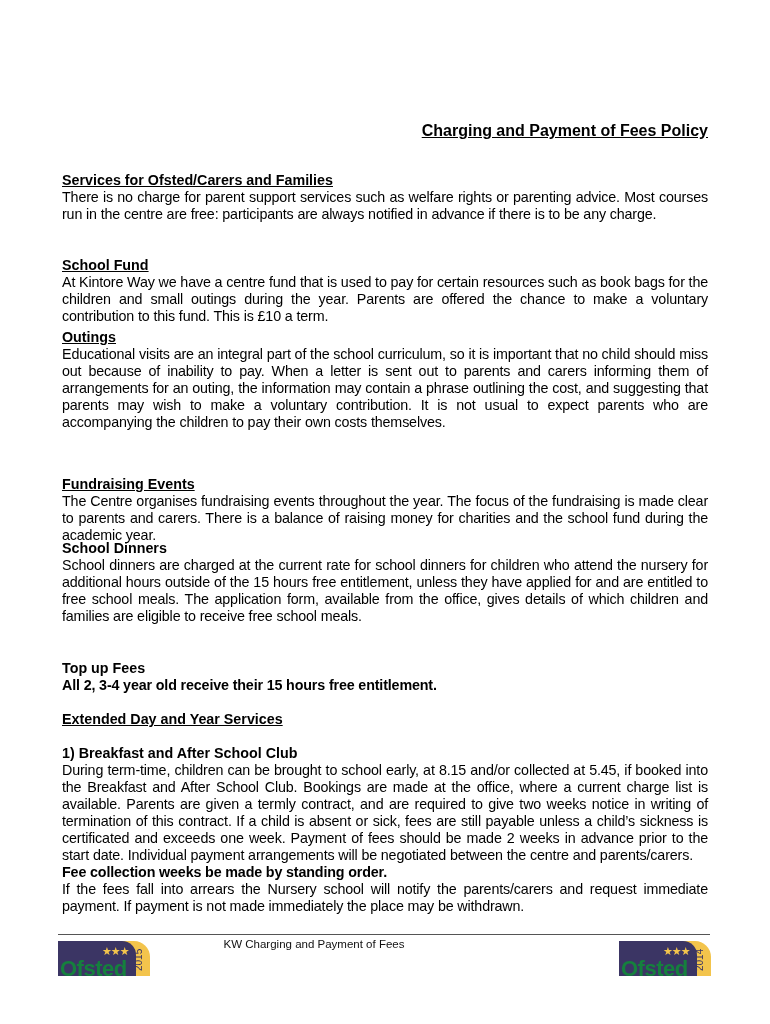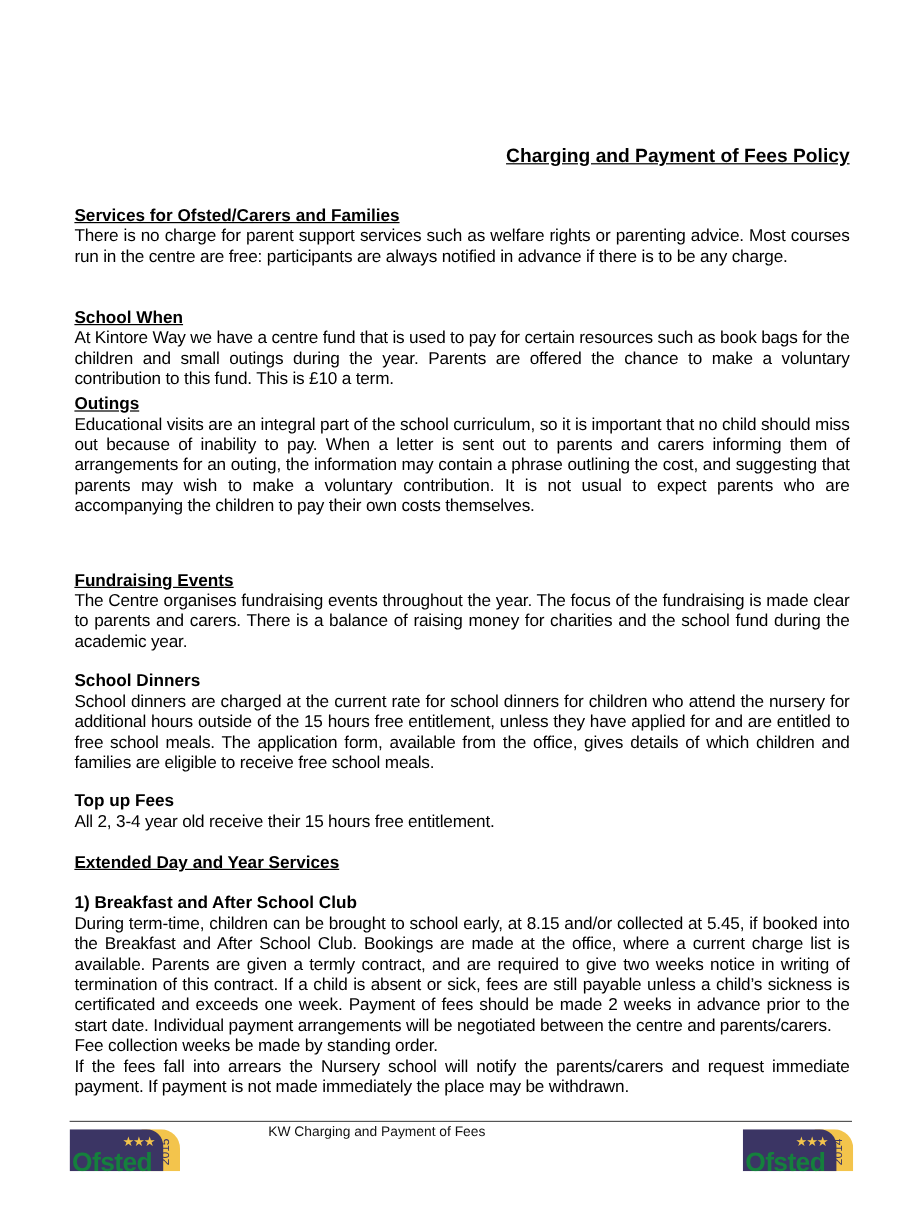--- a/index.html
+++ b/index.html
@@ -5,21 +5,21 @@
   html, body { margin:0; padding:0; background:#ffffff; }
   body { width:770px; height:1024px; position:relative; overflow:hidden;
          font-family:"Liberation Sans", sans-serif; color:#000; }
   .page { position:absolute; left:62px; top:0; width:646px; }
   .title { position:absolute; left:0; width:646px; top:121px; text-align:right;
            font-weight:bold; font-size:16px; text-decoration:underline; line-height:20px; }
   .section { position:absolute; left:0; width:646px; font-size:14.3px; line-height:17px; }
   .h { font-weight:bold; display:block; }
   .h.u { text-decoration:underline; }
   .p { display:block; text-align:justify; text-align-last:left; letter-spacing:-0.15px; }
-  .p.nj { text-align:center; }
+  .p.nj { text-align:center;font-weight:bold; }
   .footer-rule { position:absolute; left:58px; width:652px; top:934px; height:0;
                  border-top:1px solid #555; }
   .footer-text { position:absolute; left:0; width:628px; top:937px; text-align:center;
                  font-size:11.5px; line-height:14px; color:#111; }
   .logo { position:absolute; top:941px; width:92px; height:35px; overflow:hidden; }
   .logo .navy { position:absolute; left:0; top:0; width:78px; height:35px; background:#3b3564;
                 border-top-right-radius:14px; }
   .logo .gold { position:absolute; left:60px; top:0; width:32px; height:35px; background:#f3c44c;
                 border-top-right-radius:16px; z-index:0; }
   .logo .navy { z-index:1; }
@@ -36,35 +36,35 @@
 
 <div class="page">
   <div class="title">Charging and Payment of Fees Policy</div>
 
   <div class="section" style="top:172px;">
     <span class="h u">Services for Ofsted/Carers and Families</span>
     <span class="p">There is no charge for parent support services such as welfare rights or parenting advice. Most courses run in the centre are free: participants are always notified in advance if there is to be any charge.</span>
   </div>
 
   <div class="section" style="top:257px;">
-    <span class="h u">School When</span>
+    <span class="h u">School Fund</span>
     <span class="p">At Kintore Way we have a centre fund that is used to pay for certain resources such as book bags for the children and small outings during the year.  Parents are offered the chance to make a voluntary contribution to this fund. This is £10 a term.</span>
   </div>
 
   <div class="section" style="top:329px;">
     <span class="h u">Outings</span>
     <span class="p">Educational visits are an integral part of the school curriculum, so it is important that no child should miss out because of inability to pay.  When a letter is sent out to parents and carers informing them of arrangements for an outing, the information may contain a phrase outlining the cost, and suggesting that parents may wish to make a voluntary contribution.  It is not usual to expect parents who are accompanying the children to pay their own costs themselves.</span>
   </div>
 
   <div class="section" style="top:476px;">
     <span class="h u">Fundraising Events</span>
     <span class="p">The Centre organises fundraising events throughout the year. The focus of the fundraising is made clear to parents and carers. There is a balance of raising money for charities and the school fund during the academic year.</span>
   </div>
 
-  <div class="section" style="top:560px;">
+  <div class="section" style="top:540px;">
     <span class="h">School Dinners</span>
     <span class="p">School dinners are charged at the current rate for school dinners for children who attend the nursery for additional hours outside of the 15 hours free entitlement, unless they have applied for and are entitled to free school meals.  The application form, available from the office, gives details of which children and families are eligible to receive free school meals.</span>
   </div>
 
   <div class="section" style="top:660px;">
     <span class="h">Top up Fees</span>
     <span class="p nj">All 2, 3-4 year old receive their 15 hours free entitlement.</span>
   </div>
 
   <div class="section" style="top:711px;">

